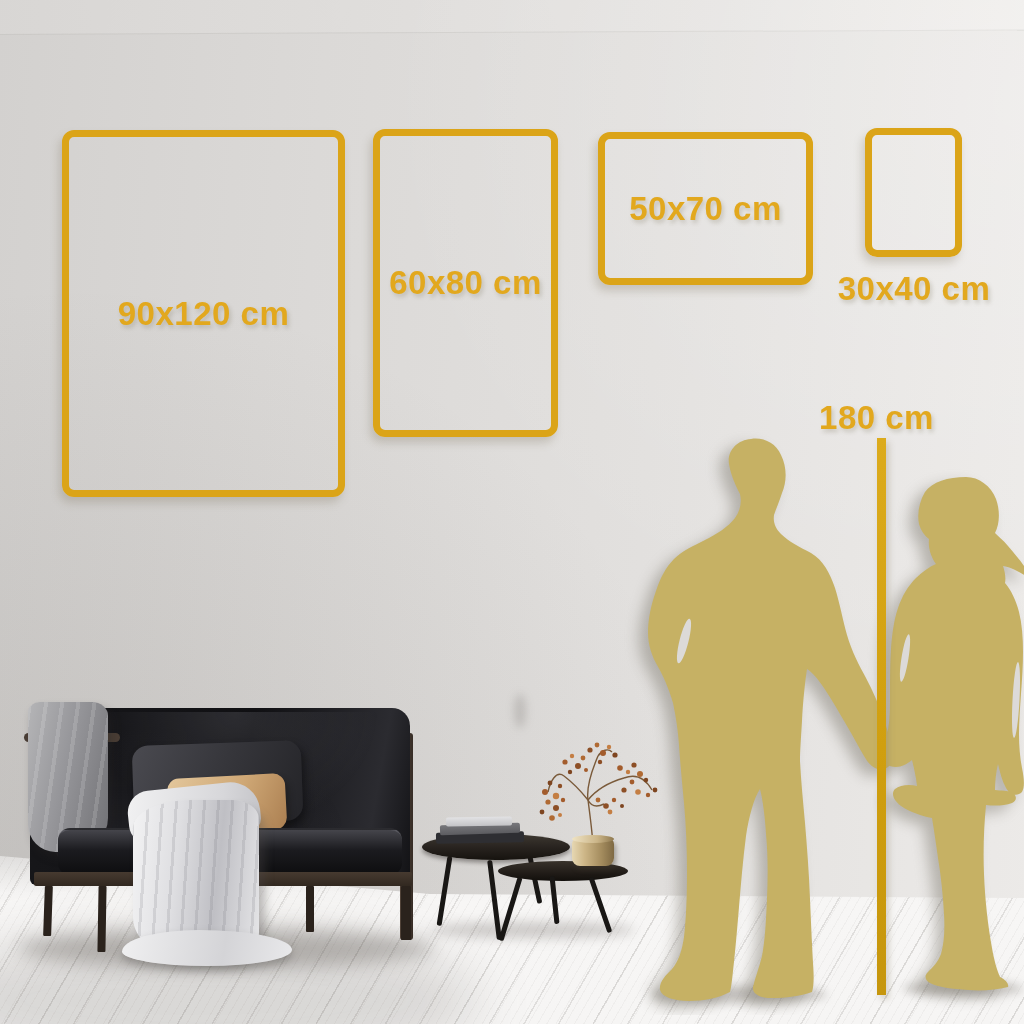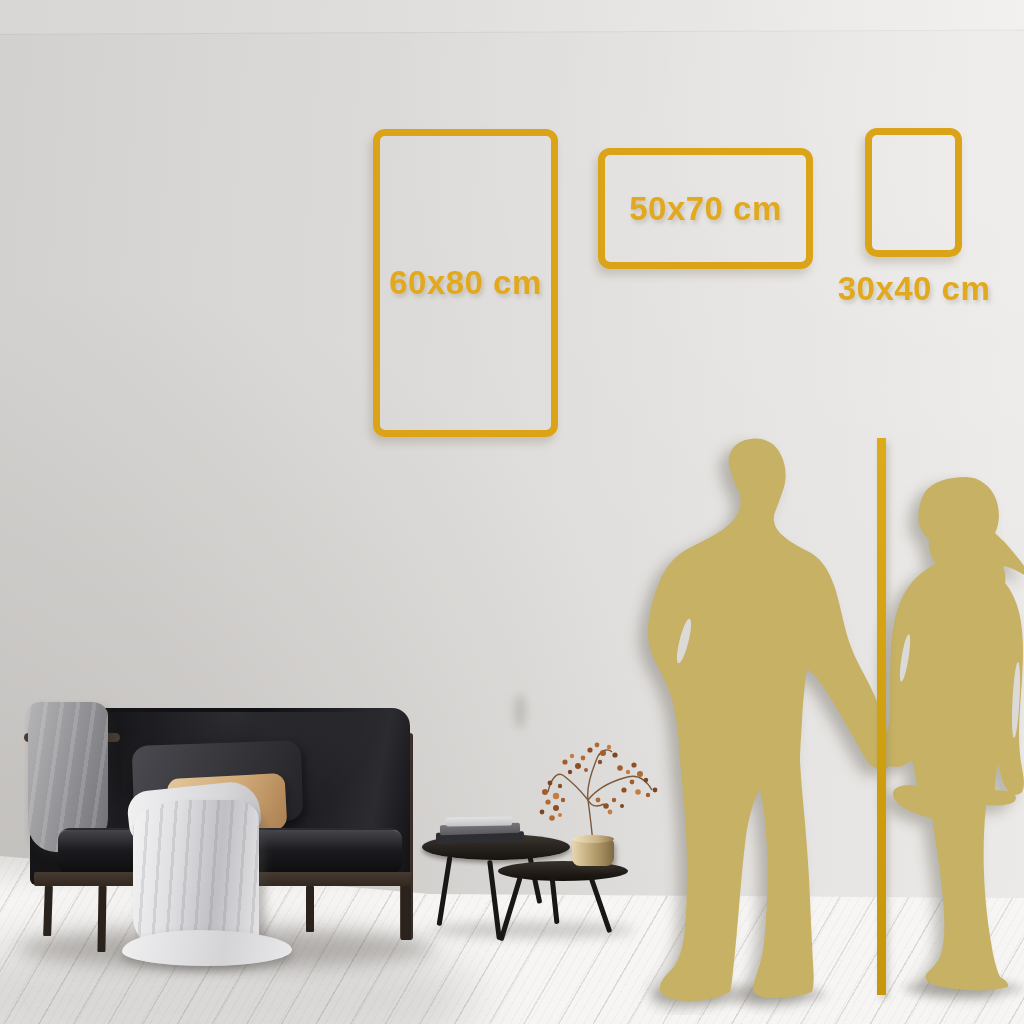--- a/index.html
+++ b/index.html
@@ -39,21 +39,21 @@
   .floor-corner-shadow{left:-80px;top:930px;width:560px;height:140px;border-radius:50%;
     background:rgba(105,100,95,.20);filter:blur(26px);z-index:3;}
   
   .frame{border:7px solid var(--gold-frame);border-radius:12px;box-sizing:border-box;
     box-shadow:-3px 6px 9px rgba(125,115,95,.28);z-index:5;
     display:flex;align-items:center;justify-content:center;}
   .size-label{color:var(--gold-text);font-weight:800;font-size:33px;letter-spacing:.5px;
     text-shadow:2px 3px 4px rgba(120,110,85,.28);white-space:nowrap;}
   .f1{left:62px;top:130px;width:283px;height:367px;}
   .f2{left:373px;top:129px;width:185px;height:308px;}
-  .f3{left:598px;top:148px;width:215px;height:121px;}
+  .f3{left:598px;top:132px;width:215px;height:153px;}
   .f4{left:865px;top:128px;width:97px;height:129px;}
   .f4-label{left:830px;top:270px;width:168px;text-align:center;z-index:5;}
   
   .h-label{left:794px;top:399px;width:165px;text-align:center;z-index:40;font-size:33px;}
   .h-line{left:877px;top:438px;width:9px;height:557px;z-index:40;
     background:linear-gradient(180deg,#dcab1c,#cf9e0e 60%,#c6960d);
     box-shadow:3px 4px 6px rgba(135,125,100,.30);}
   
   .couple{left:600px;top:425px;width:424px;height:590px;z-index:30;}
   .couple .body{filter:drop-shadow(-9px 7px 7px rgba(120,115,105,.45));}
@@ -139,29 +139,33 @@
 
 <div class="scene">
 
   <div class="abs ceiling"></div>
   <div class="abs floor"></div>
   <div class="abs floor-top-shade"></div>
   <div class="abs floor-corner-shadow"></div>
   <div class="abs wall-vignette"></div>
   <div class="abs wall-smudge"></div>
 
+  <div class="abs frame f1">
+    <span class="size-label">90x120 cm</span>
+  </div>
   <div class="abs frame f2">
     <span class="size-label">60x80 cm</span>
   </div>
   <div class="abs frame f3">
     <span class="size-label">50x70 cm</span>
   </div>
   <div class="abs frame f4"></div>
   <div class="abs size-label f4-label">30x40 cm</div>
 
+  <div class="abs size-label h-label">180 cm</div>
   <div class="abs h-line"></div>
 
   <div class="abs sofa-shadow"></div>
   <div class="abs sofa-shell"></div>
   <div class="abs sofa-shell-sheen"></div>
   <div class="abs sofa-post-r"></div>
   <div class="abs sofa-dowel"></div>
   <div class="abs blanket"></div>
   <div class="abs pillow-dark"></div>
   <div class="abs pillow-beige"></div>

